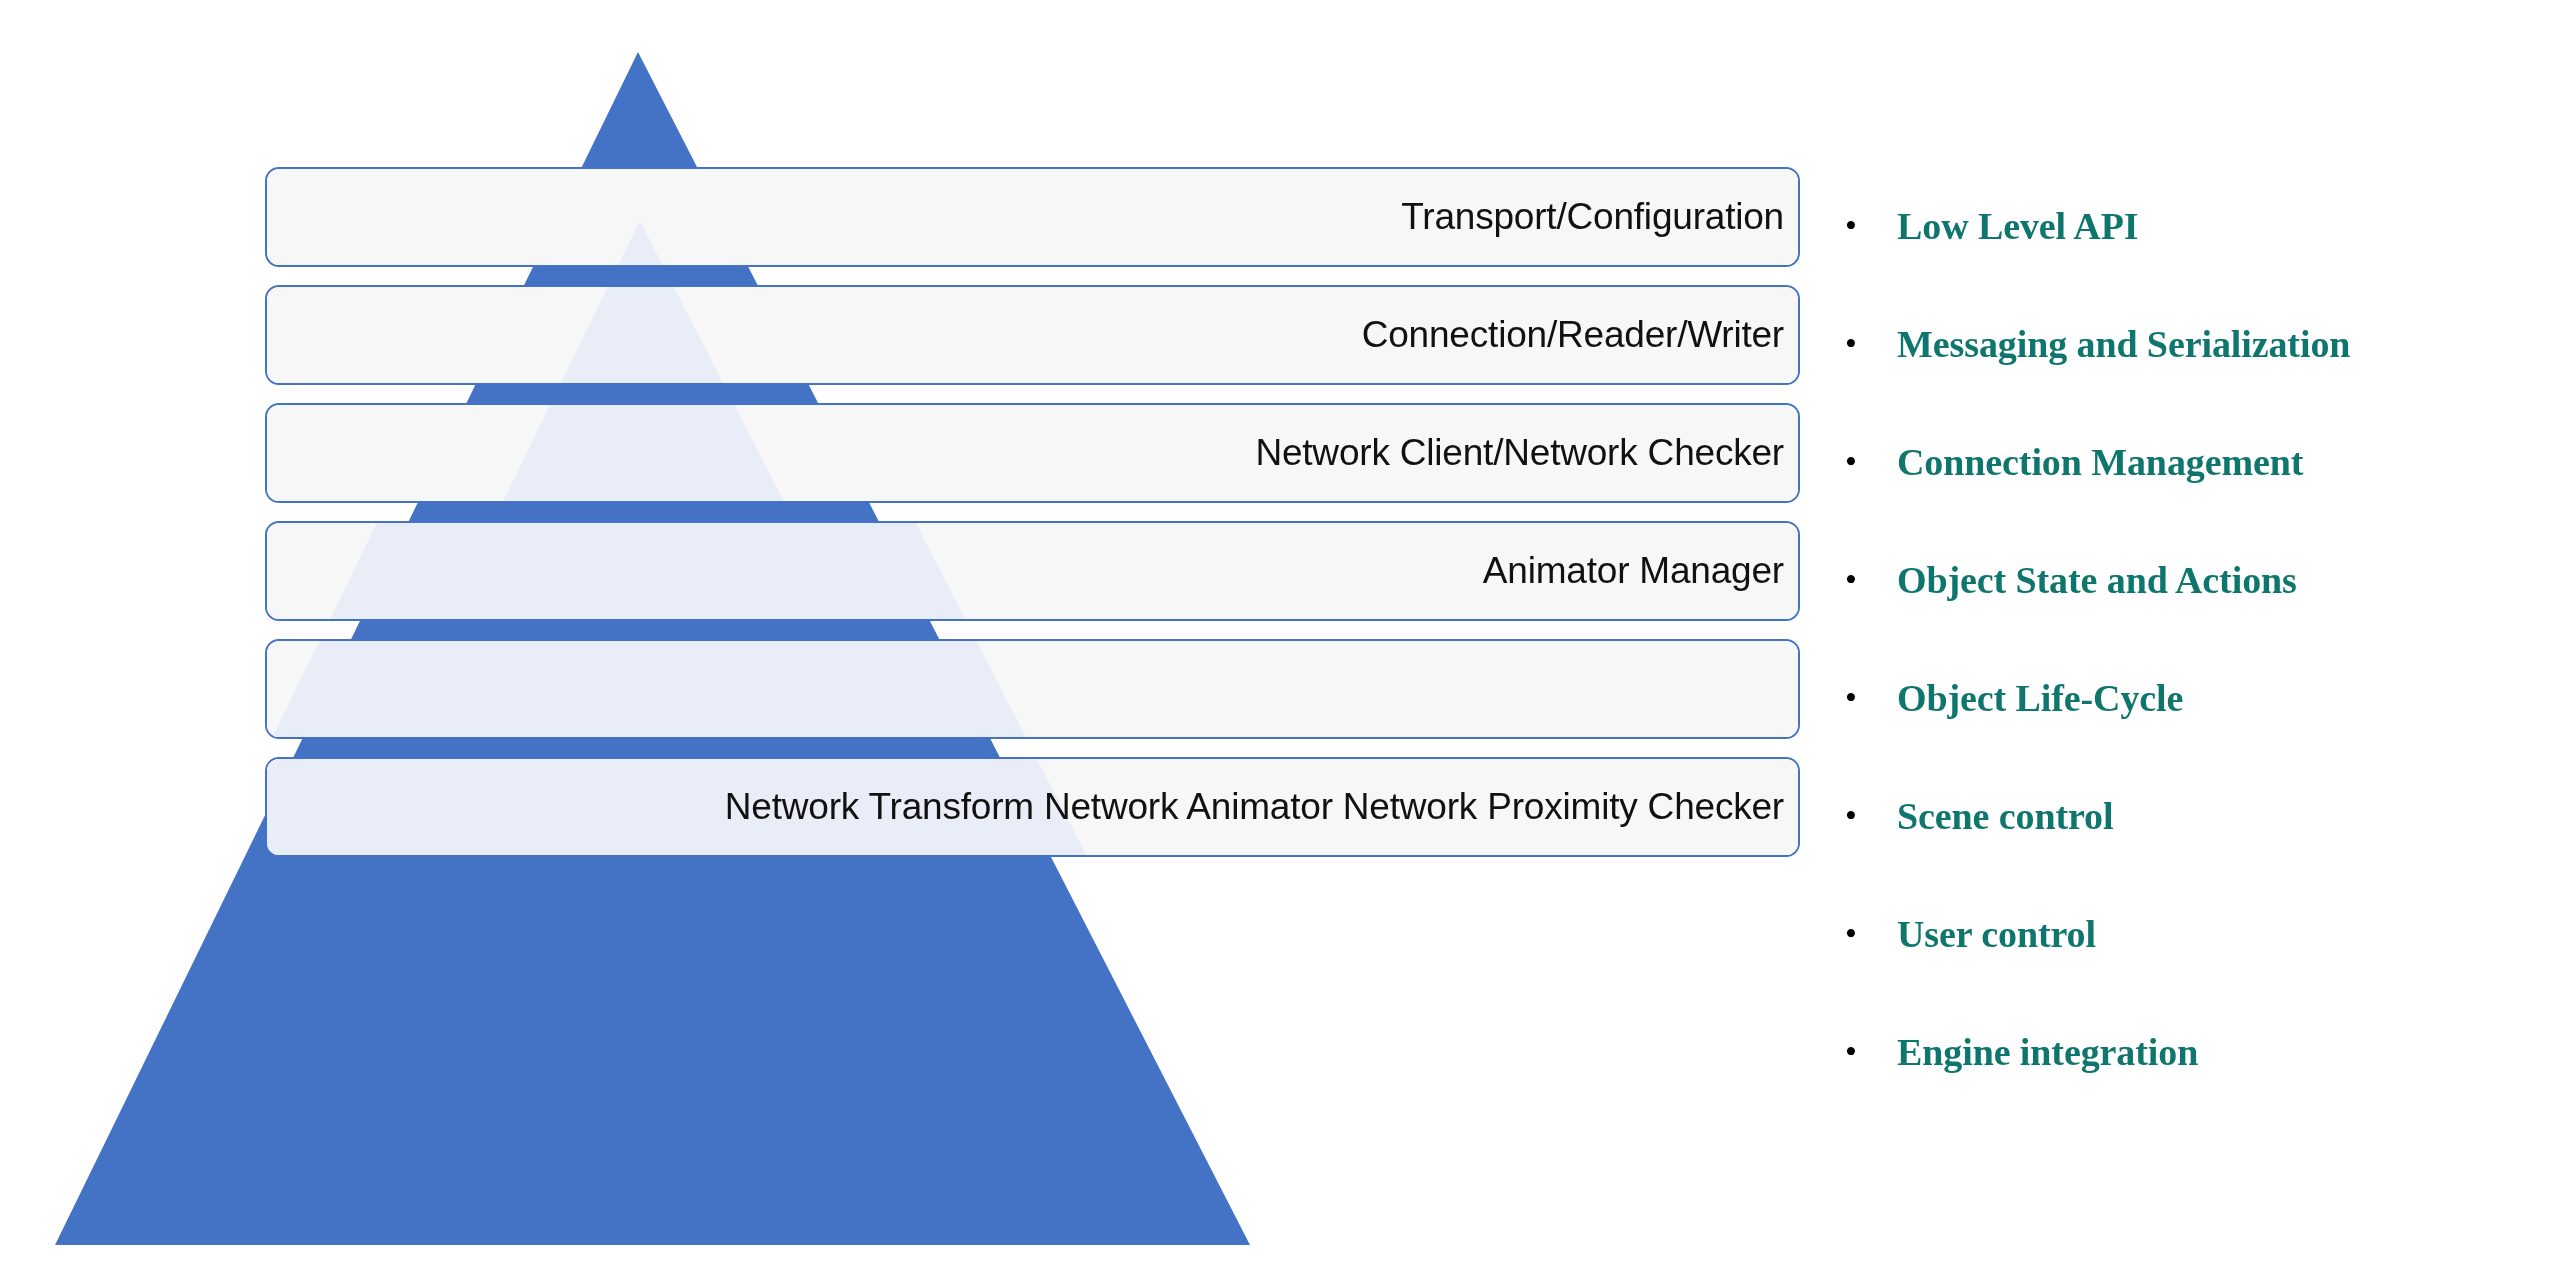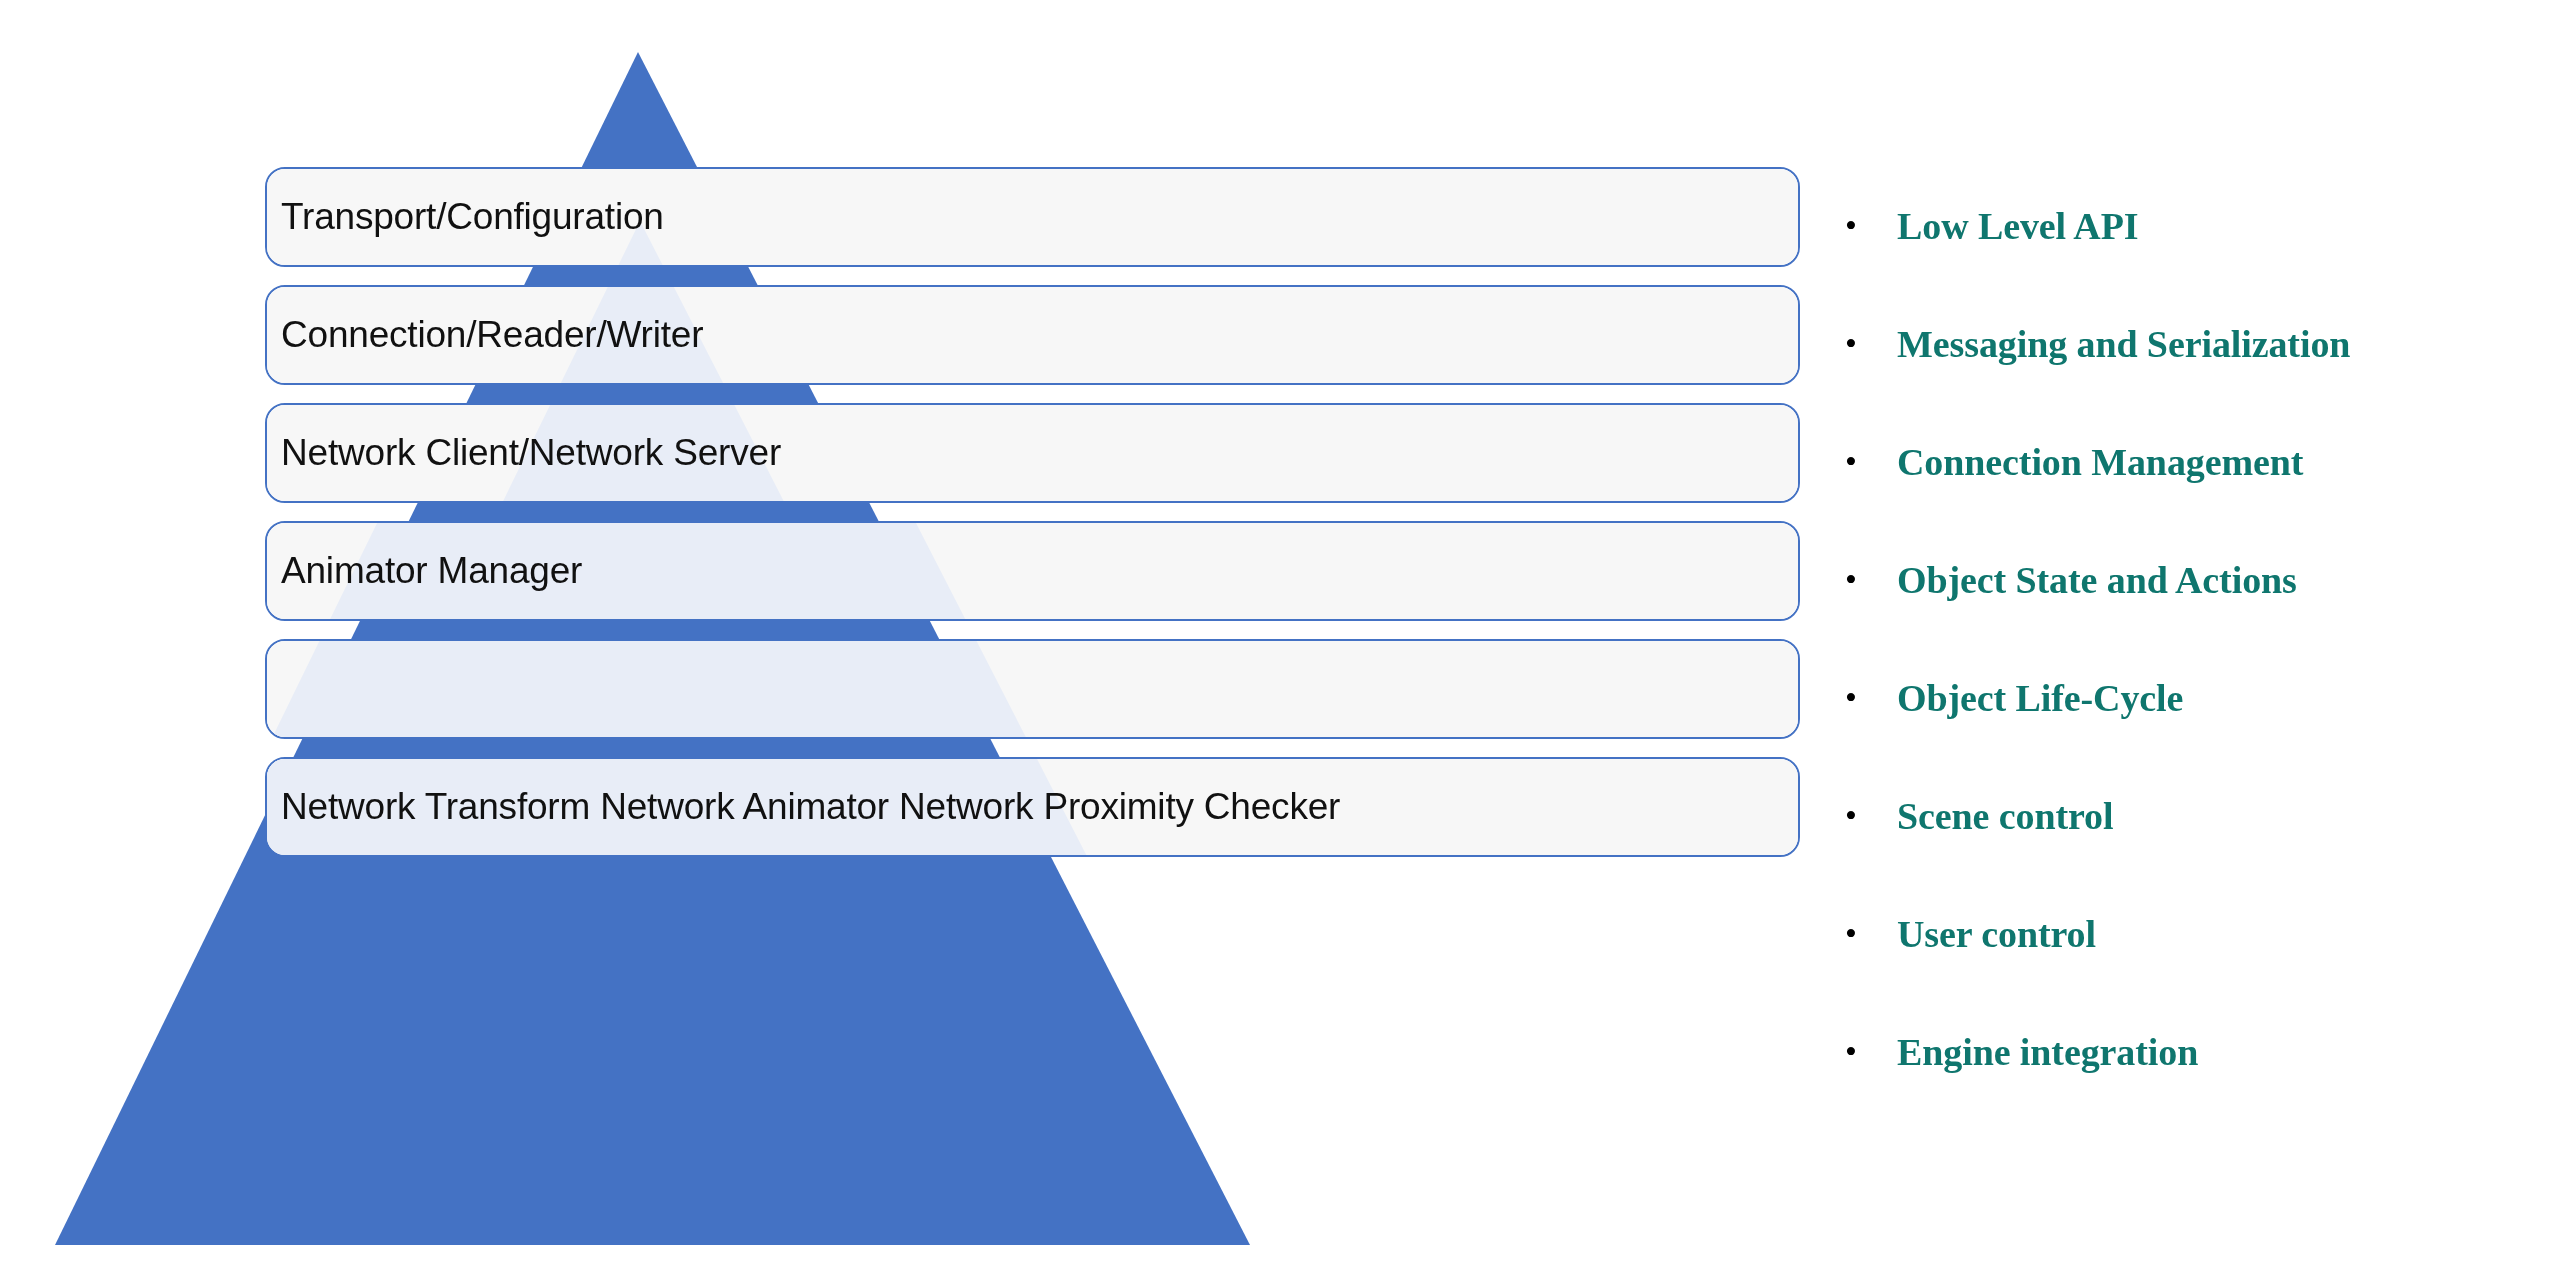--- a/index.html
+++ b/index.html
@@ -32,24 +32,24 @@
     left: 265px;
     top: 167px;
     width: 1535px;
   }
   .layer-box {
     position: relative;
     box-sizing: border-box;
     height: 100px;
     margin-bottom: 18px;
     border: 2.5px solid #4472C4;
-    border-radius: 20px;
+    border-radius: 14px;
     display: flex;
     align-items: center;
-    justify-content: flex-start;
+    justify-content: flex-end;
     overflow: hidden;
     background: transparent;
   }
   .layer-box .box-fill {
     position: absolute;
     left: 0; top: 0; right: 0; bottom: 0;
     background: #F7F7F7;
     z-index: 0;
   }
   .layer-box .box-tint {
@@ -128,21 +128,21 @@
         <polygon points="373,52 985,1245 -210,1245" fill="#E8EDF7"></polygon>
       </svg>
       <span class="layer-label">Connection/Reader/Writer</span>
     </div>
 
     <div class="layer-box">
       <span class="box-fill"></span>
       <svg class="box-tint" viewBox="0 0 1535 1269" preserveAspectRatio="none" style="top:-236px;">
         <polygon points="373,52 985,1245 -210,1245" fill="#E8EDF7"></polygon>
       </svg>
-      <span class="layer-label">Network Client/Network Server</span>
+      <span class="layer-label">Network Client/Network Checker</span>
     </div>
 
 
 
     <div class="layer-box">
       <span class="box-fill"></span>
       <svg class="box-tint" viewBox="0 0 1535 1269" preserveAspectRatio="none" style="top:-590px;">
         <polygon points="373,52 985,1245 -210,1245" fill="#E8EDF7"></polygon>
       </svg>
       <span class="layer-label">Animator Manager</span>

